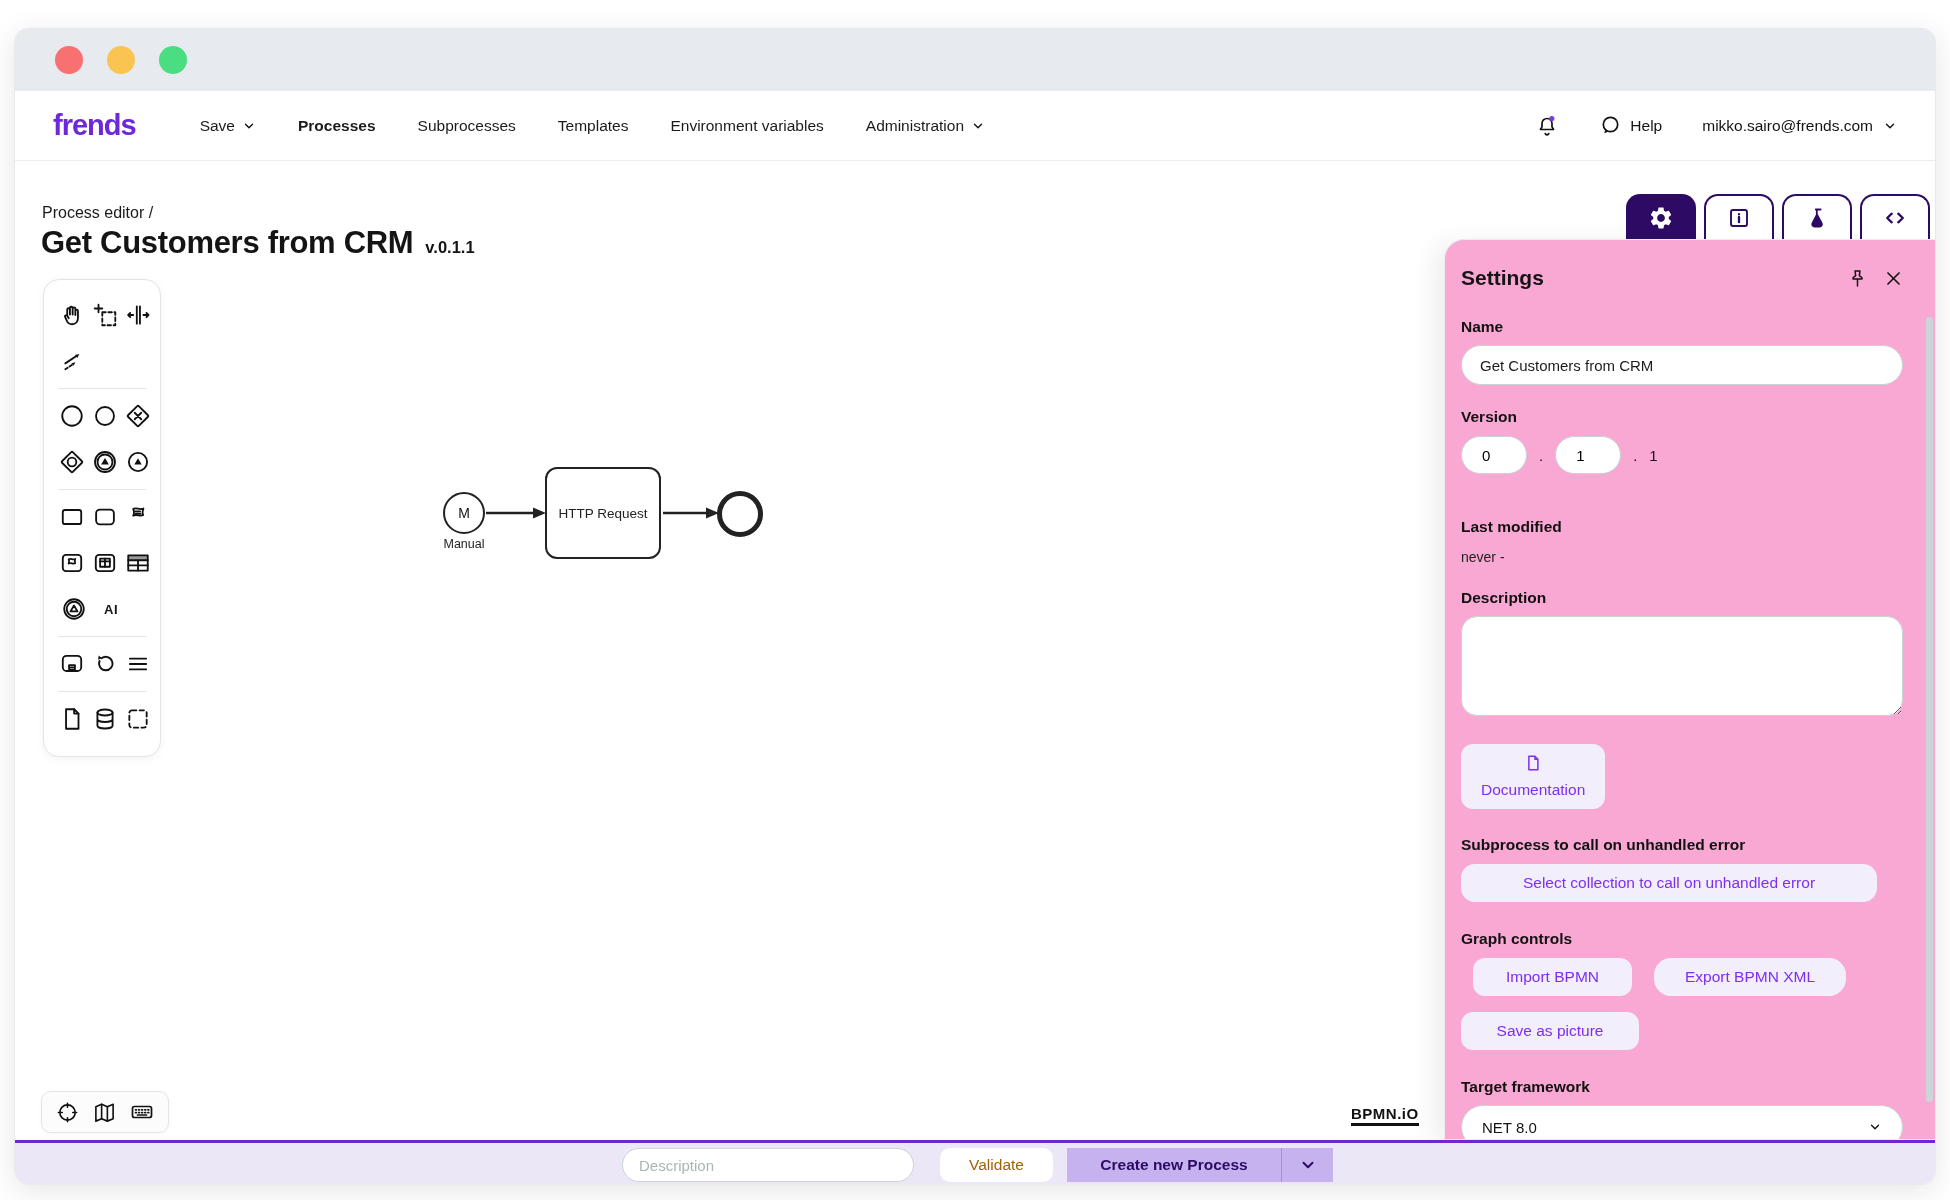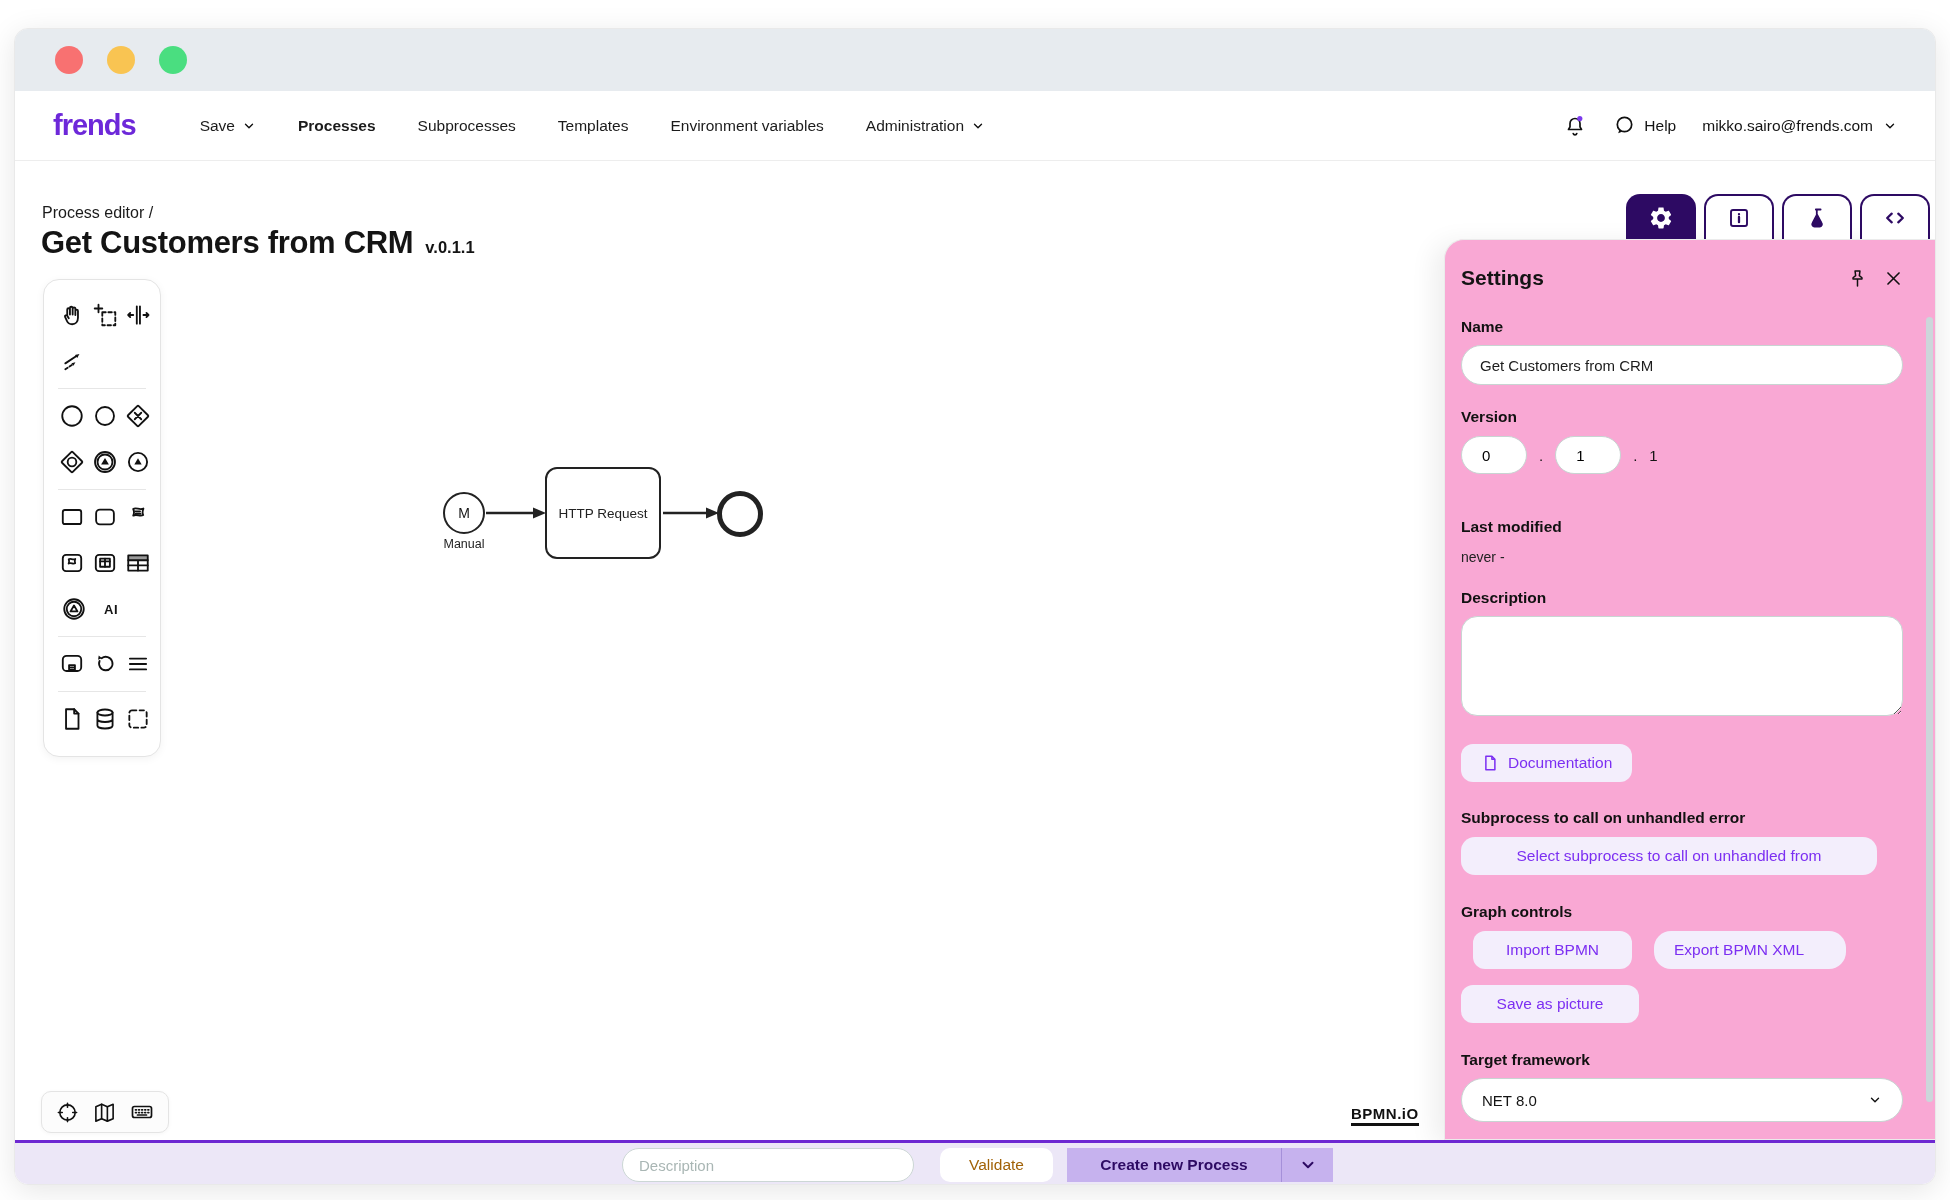--- a/index.html
+++ b/index.html
@@ -14,21 +14,21 @@
   .lights { position:absolute; left:40px; top:17px; display:flex; gap:24px; }
   .light { width:28px; height:28px; border-radius:50%; }
   .light.red{ background:#f87171; } .light.yellow{ background:#f9c452; } .light.green{ background:#4ade80; }
 
   
   .nav { height:70px; background:#fff; border-bottom:1px solid #ededed; display:flex; align-items:center; padding:0 38px 0 38px; }
   .logo { font-size:29px; font-weight:700; letter-spacing:-1px; color:#6d28d9; }
   .menu { display:flex; align-items:center; gap:42px; margin-left:64px; font-size:15.5px; color:#1b1b1b; }
   .menu-item { display:flex; align-items:center; gap:7px; cursor:pointer; white-space:nowrap; }
   .menu-item.active { font-weight:700; }
-  .nav-right { margin-left:auto; display:flex; align-items:center; gap:26px; font-size:15.5px; }
+  .nav-right { margin-left:auto; display:flex; align-items:center; gap:40px; font-size:15.5px; }
   .help { display:flex; align-items:center; gap:8px; }
   .user { display:flex; align-items:center; gap:10px; }
   .chev { width:14px; height:14px; }
 
   
   .main { position:relative; height:1025px; background:#fff; }
   .breadcrumb { position:absolute; left:27px; top:43px; font-size:16px; color:#1b1b1b; }
   .title-row { position:absolute; left:26px; top:64px; display:flex; align-items:baseline; gap:12px; }
   .page-title { font-size:31px; font-weight:600; letter-spacing:-0.3px; }
   .page-version { font-size:16.5px; font-weight:600; }
@@ -74,21 +74,21 @@
   .field-label { font-size:15.5px; font-weight:700; color:#111; }
   .pill-input { width:100%; height:40px; border:1.5px solid #c8d4d2; border-radius:20px; padding:0 18px;
     font-size:15px; font-family:"Liberation Sans",sans-serif; color:#1c1c1c; background:#fff; outline:none; margin-top:9px; }
   .version-row { display:flex; align-items:center; gap:12px; margin-top:10px; font-size:15px; }
   .version-input { width:66px; height:38px; border:1.5px solid #c8d4d2; border-radius:19px; text-align:left; padding-left:20px;
     font-size:15px; font-family:"Liberation Sans",sans-serif; outline:none; }
   .soft-value { font-size:14px; color:#222; margin-top:13px; }
   .desc-area { width:100%; height:100px; border:1.5px solid #c8d4d2; border-radius:16px; margin-top:9px;
     resize:both; font-family:"Liberation Sans",sans-serif; font-size:14px; padding:10px 14px; outline:none; }
   .lav-btn { display:inline-flex; align-items:center; gap:9px; background:#f3eefc; color:#7c2ff2; border:none;
-    border-radius:12px; padding:10px 20px; font-size:15.5px; font-family:"Liberation Sans",sans-serif; cursor:pointer; white-space:nowrap; }
+    border-radius:12px; padding:10px 20px; font-size:15.5px; font-family:"Liberation Sans",sans-serif; cursor:pointer; white-space:nowrap;flex-direction:column; }
   .wide-btn { width:416px; justify-content:center; border-radius:14px; }
   .btn-row { display:flex; gap:22px; }
   .select-box { position:relative; width:100%; height:44px; border:1.5px solid #c8d4d2; border-radius:22px; margin-top:9px;
     display:flex; align-items:center; padding:0 20px; font-size:15px; cursor:pointer; background:#fff; }
   .select-box .chev { position:absolute; right:20px; }
   .cut-row { display:flex; align-items:center; margin-top:22px; gap:8px; }
   .toggle { margin-left:auto; width:56px; height:28px; border:1.5px solid #c8d4d2; border-radius:14px; background:#fff; position:relative; }
   .toggle::after { content:""; position:absolute; left:3px; top:3px; width:19px; height:19px; border-radius:50%; background:#e9eeed; }
   .panel-scrollbar { position:absolute; right:2px; top:77px; width:7px; height:785px; background:#ccd6da; border-radius:4px; }
 
@@ -438,21 +438,21 @@
               <path d="M6.5 3h8l4 4v14H6.5z" fill="none" stroke="#7c2ff2" stroke-width="2" stroke-linejoin="round"></path>
               <path d="M14.5 3v4h4" fill="none" stroke="#7c2ff2" stroke-width="2" stroke-linejoin="round"></path>
             </svg>
           <span>Documentation</span>
         </button>
       </div>
 
       <div class="field-label" style="margin-top:27px;">Subprocess to call on unhandled error</div>
       <div style="margin-top:10px;">
         <button class="lav-btn wide-btn">
-            <span>Select subprocess to call on unhandled from</span>
+            <span>Select collection to call on unhandled error</span>
           </button>
       </div>
 
       <div class="field-label" style="margin-top:28px;">Graph controls</div>
       <div class="btn-row" style="margin-top:10px;">
         <button class="lav-btn" style="width:159px; justify-content:center;margin-left:12px;">
             <span>Import BPMN</span>
           </button>
         <button class="lav-btn" style="width:192px; justify-content:flex-start;border-radius:17px;">
             <span>Export BPMN XML</span>

